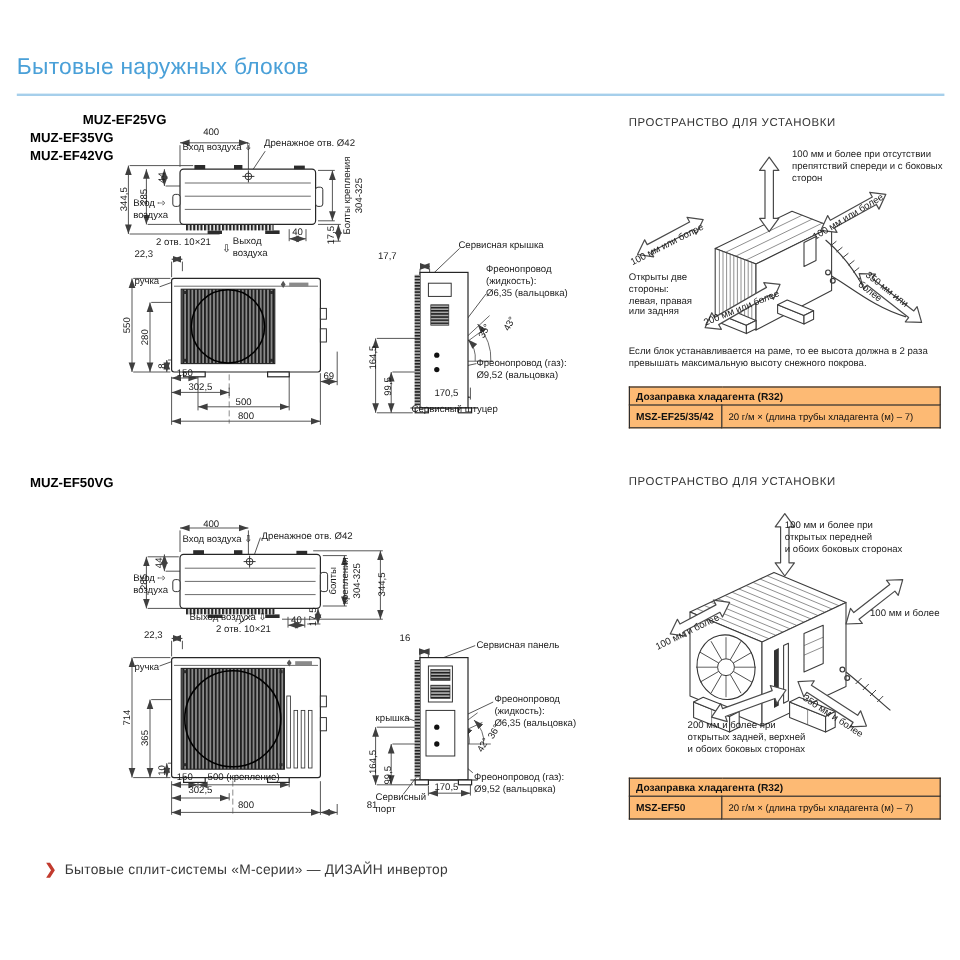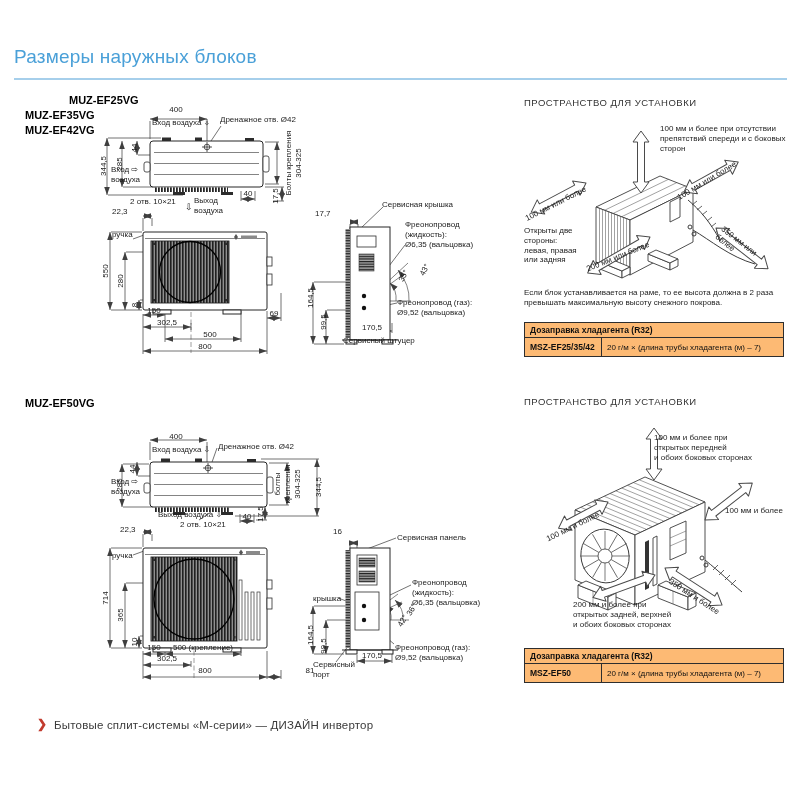--- a/index.html
+++ b/index.html
@@ -25,21 +25,21 @@
   table.refill{position:absolute;width:260px;border-collapse:collapse;background:#fdba74;}
   table.refill td{border:1.2px solid #2e2e2e;font-size:8px;padding:2px 5px;color:#111;vertical-align:middle;}
   table.refill td.th{font-weight:bold;font-size:8.5px;height:10px;}
   table.refill td.mc{font-weight:bold;font-size:8.5px;width:66px;height:14px;}
 </style>
 </head>
 <body>
 
 <div class="page">
 
-  <div class="ttl" style="left:14px;top:46px;">Размеры наружных блоков</div>
+  <div class="ttl" style="left:14px;top:46px;">Бытовые наружных блоков</div>
   <div class="rule" style="left:14px;top:78px;width:773px;"></div>
 
   <div class="mdl" style="left:25px;top:93px;padding-left:44px;">MUZ-EF25VG</div>
   <div class="mdl" style="left:25px;top:108px;">MUZ-EF35VG</div>
   <div class="mdl" style="left:25px;top:123px;">MUZ-EF42VG</div>
 
   <svg style="left:95px;top:105px;" width="420" height="260" viewBox="0 0 420 260">
     <defs>
       <marker id="ah" markerUnits="userSpaceOnUse" markerWidth="9" markerHeight="8" refX="8" refY="3.2" orient="auto-start-reverse">
         <path d="M0,0.4 L8,3.2 L0,6 Z" fill="#3f3f3f"></path>
@@ -502,21 +502,21 @@
   <span class="t tc" style="left:294px;top:163px;transform:translate(-50%,-50%) rotate(-90deg);">Болты крепления
 304-325</span>
 
   <span class="t" style="left:112px;top:207px;">22,3</span>
   <span class="t" style="left:112px;top:230px;">ручка</span>
   <span class="t" style="left:106px;top:271px;transform:translate(-50%,-50%) rotate(-90deg);">550</span>
   <span class="t" style="left:121px;top:281px;transform:translate(-50%,-50%) rotate(-90deg);">280</span>
   <span class="t" style="left:135px;top:305px;transform:translate(-50%,-50%) rotate(-90deg);">8</span>
   <span class="t" style="left:154px;top:311px;transform:translate(-50%,-50%);">150</span>
   <span class="t" style="left:167px;top:323px;transform:translate(-50%,-50%);">302,5</span>
-  <span class="t" style="left:210px;top:335px;transform:translate(-50%,-50%);text-align:right;">500</span>
+  <span class="t" style="left:203px;top:335px;transform:translate(-50%,-50%);text-align:right;">500</span>
   <span class="t" style="left:205px;top:347px;transform:translate(-50%,-50%);">800</span>
   <span class="t" style="left:274px;top:314px;transform:translate(-50%,-50%);text-align:center;">69</span>
 
   <span class="t" style="left:315px;top:209px;text-align:center;">17,7</span>
   <span class="t" style="left:382px;top:200px;">Сервисная крышка</span>
   <span class="t" style="left:405px;top:220px;">Фреонопровод
 (жидкость):
 Ø6,35 (вальцовка)</span>
   <span class="t" style="left:404px;top:276px;transform:translate(-50%,-50%) rotate(-62deg);">35°</span>
   <span class="t" style="left:425px;top:270px;transform:translate(-50%,-50%) rotate(-62deg);">43°</span>

